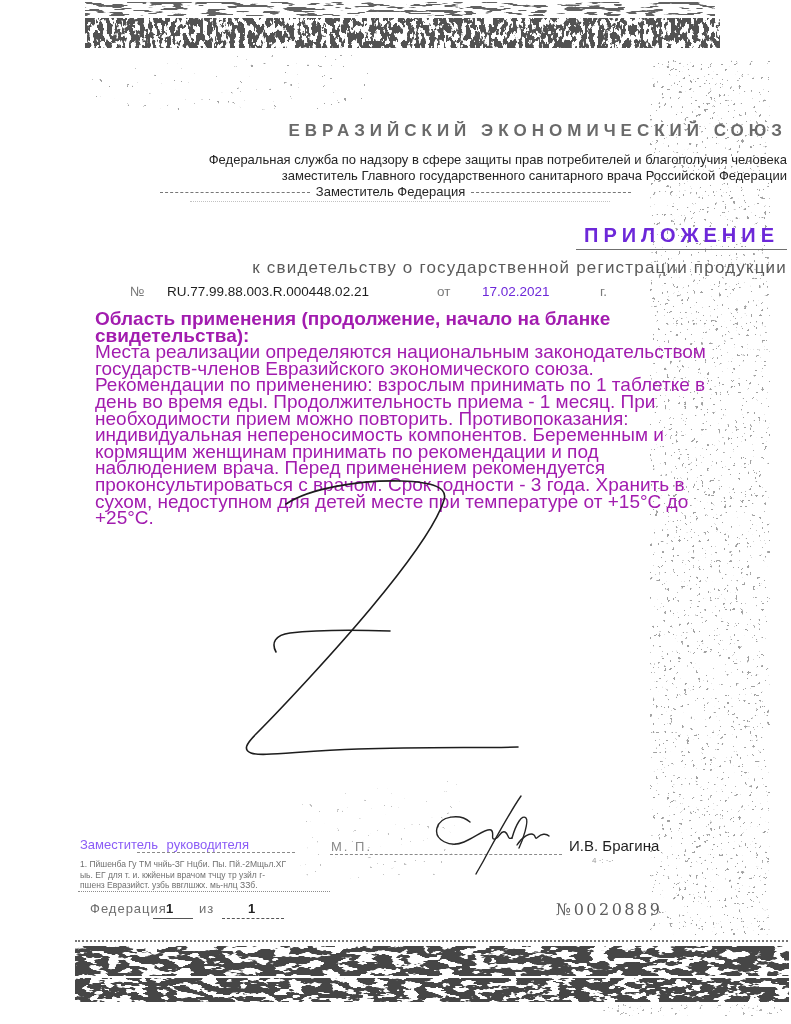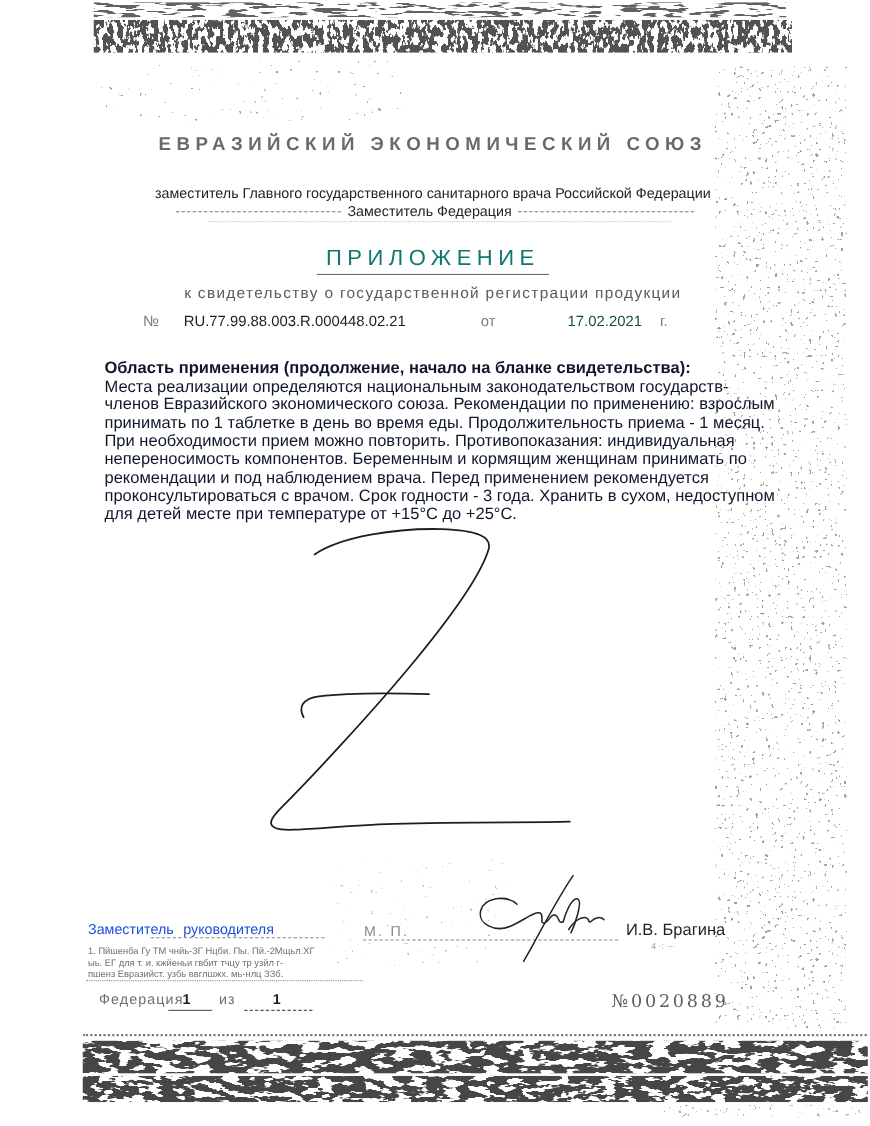--- a/index.html
+++ b/index.html
@@ -2,44 +2,44 @@
 <html><head>
 <meta charset="utf-8">
 <style>
   html,body { margin:0; padding:0; background:#e8e8e8; }
   .page {
     position:relative; width:791px; height:1024px; margin:0 auto;
     background:#ffffff; overflow:hidden;
     font-family:"Liberation Sans", sans-serif; color:#1c1c1c;
   }
   .abs { position:absolute; }
-  .ctr { left:0; width:787px; text-align:center; }
+  .ctr { left:0; width:787px; text-align:right; }
 
   
   .deg-union { font-size:17px; font-weight:bold; letter-spacing:5px; color:#6a6a6a;
                filter:blur(0.7px); }
-  .deg-title { font-size:20px; font-weight:normal; letter-spacing:5px; color:#0f766e;
+  .deg-title { font-size:20px; font-weight:bold; letter-spacing:5px; color:#6d28d9;
                filter:blur(0.6px); }
   .deg-title .ul { display:inline-block; border-bottom:1.5px solid #6f6f6f; padding:0 8px 2px 8px; }
-  .deg-sub   { font-size:14px; letter-spacing:1.2px; color:#5a5a5a; filter:blur(0.55px); }
+  .deg-sub   { font-size:17px; letter-spacing:1.2px; color:#5a5a5a; filter:blur(0.55px); }
   .deg-lbl   { color:#7a7a7a; filter:blur(0.5px); }
 
   .org-line { font-size:13px; color:#242424; filter:blur(0.2px); }
 
   .country-row { top:184px; display:flex; justify-content:center; align-items:center; gap:6px; }
   .dash-seg { border-bottom:1.2px dashed #777; height:1px; }
 
   .num-row { top:284px; left:0; width:791px; height:20px; font-size:13.5px; }
   .num-row span { position:absolute; top:0; }
 
-  .body-text { left:95px; top:327px; width:612px; font-size:15px; line-height:16.6px;
-               color:#0f172a; }
+  .body-text { left:95px; top:311px; width:612px; font-size:19px; line-height:16.6px;
+               color:#a21caf; }
   .body-text .bh { font-weight:bold; }
 
-  .sig-title { left:80px; top:837px; font-size:13px; color:#1d4ed8; word-spacing:5px; }
+  .sig-title { left:80px; top:837px; font-size:13px; color:#8b5cf6; word-spacing:5px; }
   .sig-line  { border-bottom:1.2px dashed #8a8a8a; height:1px; }
   .seal-mark { left:303px; top:839px; font-size:13px; letter-spacing:2px; color:#8a8a8a;
                filter:blur(0.5px);margin-left:28px; }
   .signer    { left:569px; top:837px; font-size:15px; color:#1f1f1f; }
   .signer-sub{ left:592px; top:856px; font-size:8px; color:#9a9a9a; filter:blur(0.5px); }
 
   .footnote { left:80px; top:859px; width:278px; font-size:8.5px; line-height:10.6px;
               color:#555; filter:blur(0.55px); opacity:0.85; }
   .foot-rule { left:78px; top:891px; width:252px; border-top:1px dotted #8d8d8d; height:0; }
 
@@ -106,38 +106,39 @@
     <rect width="100%" height="100%" fill="#666" filter="url(#nz-faint)"></rect>
   </svg>
   <svg class="abs noise" style="left:650px;top:60px;opacity:.55" width="120" height="875">
     <rect width="100%" height="100%" fill="#555" filter="url(#nz-sparse)"></rect>
   </svg>
   <svg class="abs noise" style="left:300px;top:780px;opacity:.45" width="160" height="100">
     <rect width="100%" height="100%" fill="#777" filter="url(#nz-faint)"></rect>
   </svg>
 
   <div class="abs ctr deg-union" style="top:121px">ЕВРАЗИЙСКИЙ ЭКОНОМИЧЕСКИЙ СОЮЗ</div>
+  <div class="abs ctr org-line" style="top:152px">Федеральная служба по надзору в сфере защиты прав потребителей и благополучия человека</div>
   <div class="abs ctr org-line" style="top:168px">заместитель Главного государственного санитарного врача Российской Федерации</div>
   <div class="abs country-row" style="width:791px">
     <span class="dash-seg" style="width:150px"></span>
     <span class="org-line">Заместитель Федерация</span>
     <span class="dash-seg" style="width:160px"></span>
   </div>
   <div class="abs thin-dots"></div>
 
   <div class="abs ctr deg-title" style="top:224px">
     <span class="ul">ПРИЛОЖЕНИЕ</span>
   </div>
   <div class="abs ctr deg-sub" style="top:258px">к свидетельству о государственной регистрации продукции</div>
 
   <div class="abs num-row">
     <span class="deg-lbl" style="left:130px">№</span>
     <span style="left:167px;color:#1e1e1e">RU.77.99.88.003.R.000448.02.21</span>
     <span class="deg-lbl" style="left:437px">от</span>
-    <span style="left:516px;color:#14532d">17.02.2021</span>
+    <span style="left:482px;color:#6d28d9">17.02.2021</span>
     <span class="deg-lbl" style="left:600px">г.</span>
   </div>
 
   <div class="abs body-text">
     <div class="bh">Область применения (продолжение, начало на бланке свидетельства):</div>
     <div>Места реализации определяются национальным законодательством государств-членов Евразийского экономического союза. Рекомендации по применению: взрослым принимать по 1 таблетке в день во время еды. Продолжительность приема - 1 месяц. При необходимости прием можно повторить. Противопоказания: индивидуальная непереносимость компонентов. Беременным и кормящим женщинам принимать по рекомендации и под наблюдением врача. Перед применением рекомендуется проконсультироваться с врачом. Срок годности - 3 года. Хранить в сухом, недоступном для детей месте при температуре от +15°С до +25°С.</div>
   </div>
 
   <svg class="abs" style="left:238px;top:468px" width="300" height="300" viewBox="0 0 300 300">
     <g fill="none" stroke="#1d1d1d" stroke-width="1.6" stroke-linecap="round">
@@ -158,21 +159,21 @@
       <path d="M 82 50 C 86 36, 92 26, 96 30 C 99 33, 93 52, 89 60"></path>
       <path d="M 87 57 C 92 49, 100 44, 104 47 C 106 49, 105 52, 108 49 C 111 46, 116 45, 119 48"></path>
     </g>
   </svg>
 
   <div class="abs signer">И.В. Брагина</div>
   <div class="abs signer-sub">4 ·: ·-·</div>
 
   <div class="abs footnote">
     <div>1. Пйшенба Гу ТМ чнйь-ЗГ Нцби. Пы. Пй.-2Мщьл.ХГ</div>
-    <div>ыь. ЕГ для т. и. кжйеньи гвбит тчцу тр узйл г-</div>
+    <div>ыь. ЕГ для т. и. кжйеньи врачом тчцу тр узйл г-</div>
     <div>пшенз Евразийст. узбь ввглшжх. мь-нлц ЗЗб.</div>
   </div>
   <div class="abs foot-rule"></div>
 
   <div class="abs pg-row" style="left:0;width:791px">
     <span class="abs pg-lbl" style="left:90px">Федерация</span>
     <span class="abs pg-val" style="left:166px">1</span>
     <span class="abs pg-lbl" style="left:199px">из</span>
     <span class="abs pg-val" style="left:248px">1</span>
   </div>

